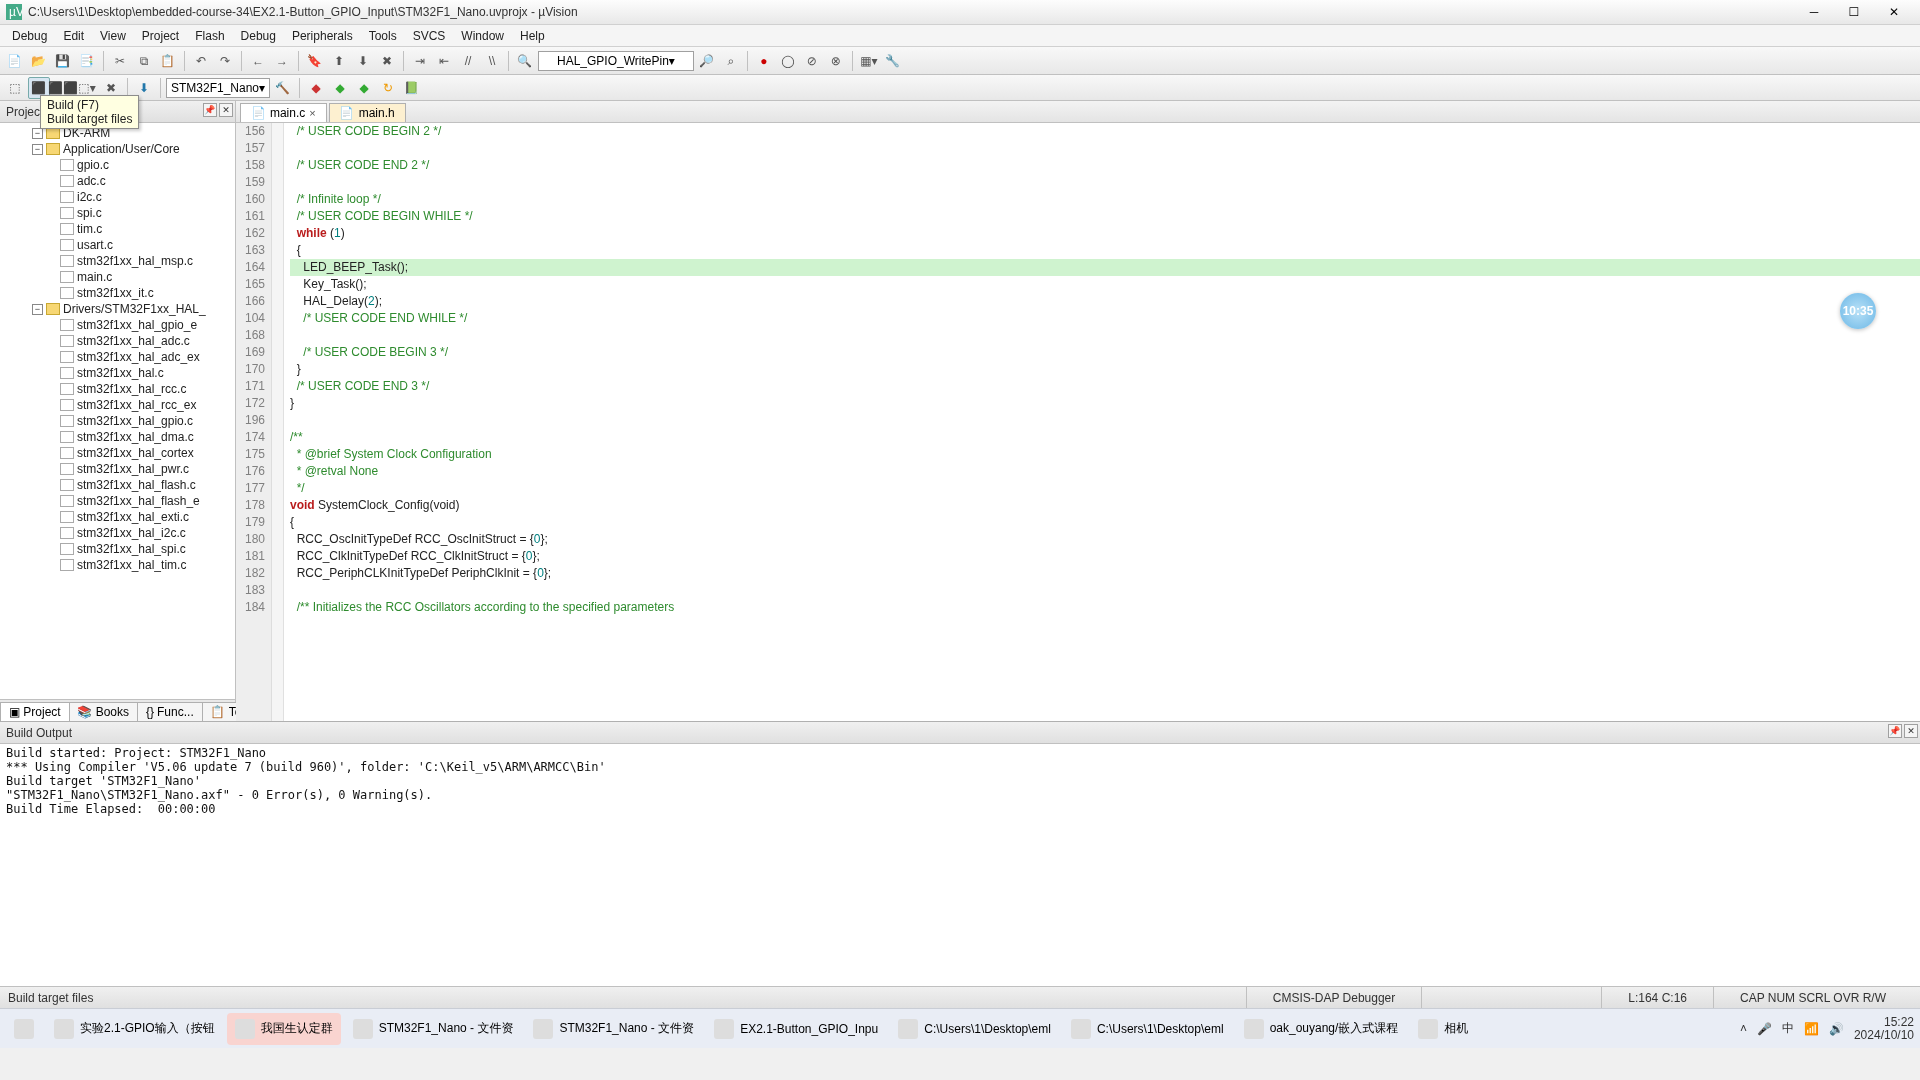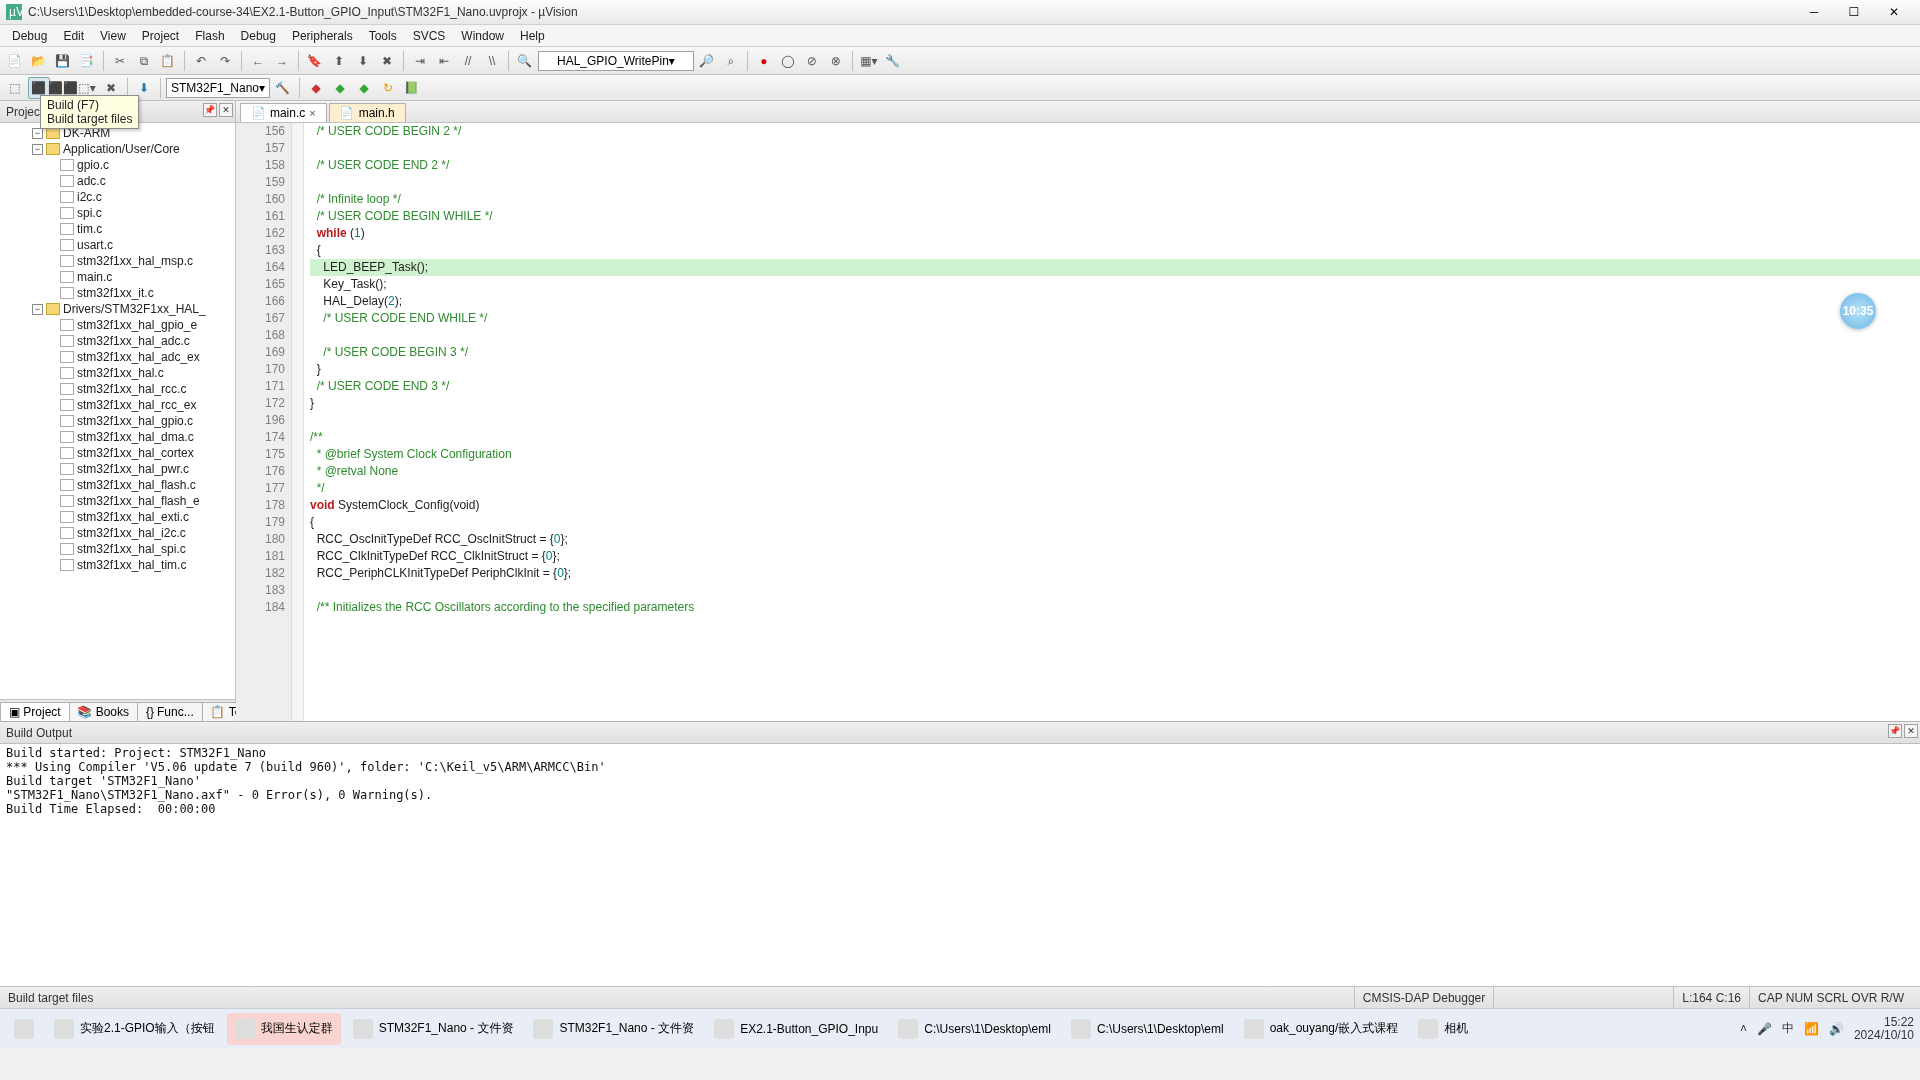--- a/index.html
+++ b/index.html
@@ -39,35 +39,35 @@
 .ptab { padding:2px 8px; border:1px solid #b0b0b0; border-bottom:none; background:#f5f5f5; font-size:11px; margin-right:-1px; cursor:pointer; display:flex; align-items:center; gap:3px;}
 .ptab.active { background:#fff;}
 
 .editor-area { flex:1; background:#fff; display:flex; flex-direction:column; position:relative;}
 .file-tabs { height:22px; background:linear-gradient(#f3f3f3,#e4e4e4); border-bottom:1px solid #c0c0c0; display:flex; align-items:flex-end; padding-left:4px;}
 .ftab { padding:2px 10px; border:1px solid #b0b0b0; border-bottom:none; background:#fdf0d0; font-size:11px; margin-right:2px; display:flex; align-items:center; gap:4px; cursor:pointer;}
 .ftab.active { background:#fff;}
 .ftab .fx { font-size:11px; color:#555; cursor:pointer;}
 
 .code-area { flex:1; display:flex; overflow:hidden; font-family: Consolas, "Courier New", monospace; font-size:13px; line-height:17px; position:relative;}
-.gutter { width:56px; background:#eeeeee; color:#808080; text-align:right; padding:0 6px; border-right:1px solid #ddd;}
+.gutter { width:36px; background:#eeeeee; color:#808080; text-align:right; padding:0 6px; border-right:1px solid #ddd;}
 .foldcol { width:12px; background:#f5f5f5; border-right:1px solid #e0e0e0;}
 .code { flex:1; padding-left:6px; white-space:pre; color:#222; position:relative; overflow:auto;}
 .code .cmt { color:#2e8b2e;}
 .code .kw { color:#b91c1c; font-weight:bold;}
 .code .num { color:#008080;}
 .code .hl { background:#cff3cf; display:inline-block; width:100%;}
 
 .build-pane { height:265px; display:flex; flex-direction:column; border-top:1px solid #b0b0b0; background:#fff;}
 .build-pane .pane-header { justify-content:flex-start;}
 .build-out { flex:1; background:#fff; font-family: Consolas, monospace; font-size:12px; padding:2px 6px; white-space:pre; color:#111; overflow:auto;}
 
 .statusbar { height:22px; background:linear-gradient(#f0f0f0,#e0e0e0); border-top:1px solid #c0c0c0; display:flex; align-items:center; padding:0 8px; font-size:11px; color:#333;}
 .statusbar .spacer { flex:1;}
-.statusbar .cell { padding:0 8px; border-left:1px solid #c0c0c0; height:100%; display:flex; align-items:center;}
+.statusbar .cell { padding:0 26px; border-left:1px solid #c0c0c0; height:100%; display:flex; align-items:center;}
 
 .taskbar { height:40px; background:#e9edf5; border-top:1px solid #c9cdd5; display:flex; align-items:center; padding:0 6px; gap:4px;}
 .taskbar .titem { height:32px; padding:0 8px; display:flex; align-items:center; gap:6px; border-radius:4px; cursor:pointer; font-size:11px; max-width:200px; overflow:hidden; white-space:nowrap;}
 .taskbar .titem.active { background:#f9d4d0;justify-content:flex-end;}
 .taskbar .tspacer { flex:1;}
 .taskbar .tray { display:flex; align-items:center; gap:10px; font-size:11px; color:#333;}
 .taskbar .clock { text-align:right; line-height:13px; font-size:11px;}
 .ticonbox { width:20px; height:20px; background:#ddd; border-radius:3px; display:inline-block;}
 
 .tooltip-pop { position:absolute; background:#ffffe1; border:1px solid #8c8c8c; padding:2px 6px; font-size:11px; color:#222; z-index:100; box-shadow:2px 2px 3px rgba(0,0,0,0.2);}
@@ -394,21 +394,21 @@
           <div>157</div>
           <div>158</div>
           <div>159</div>
           <div>160</div>
           <div>161</div>
           <div>162</div>
           <div>163</div>
           <div>164</div>
           <div>165</div>
           <div>166</div>
-          <div>167</div>
+          <div>104</div>
           <div>168</div>
           <div>169</div>
           <div>170</div>
           <div>171</div>
           <div>172</div>
           <div>196</div>
           <div>174</div>
           <div>175</div>
           <div>176</div>
           <div>177</div>

